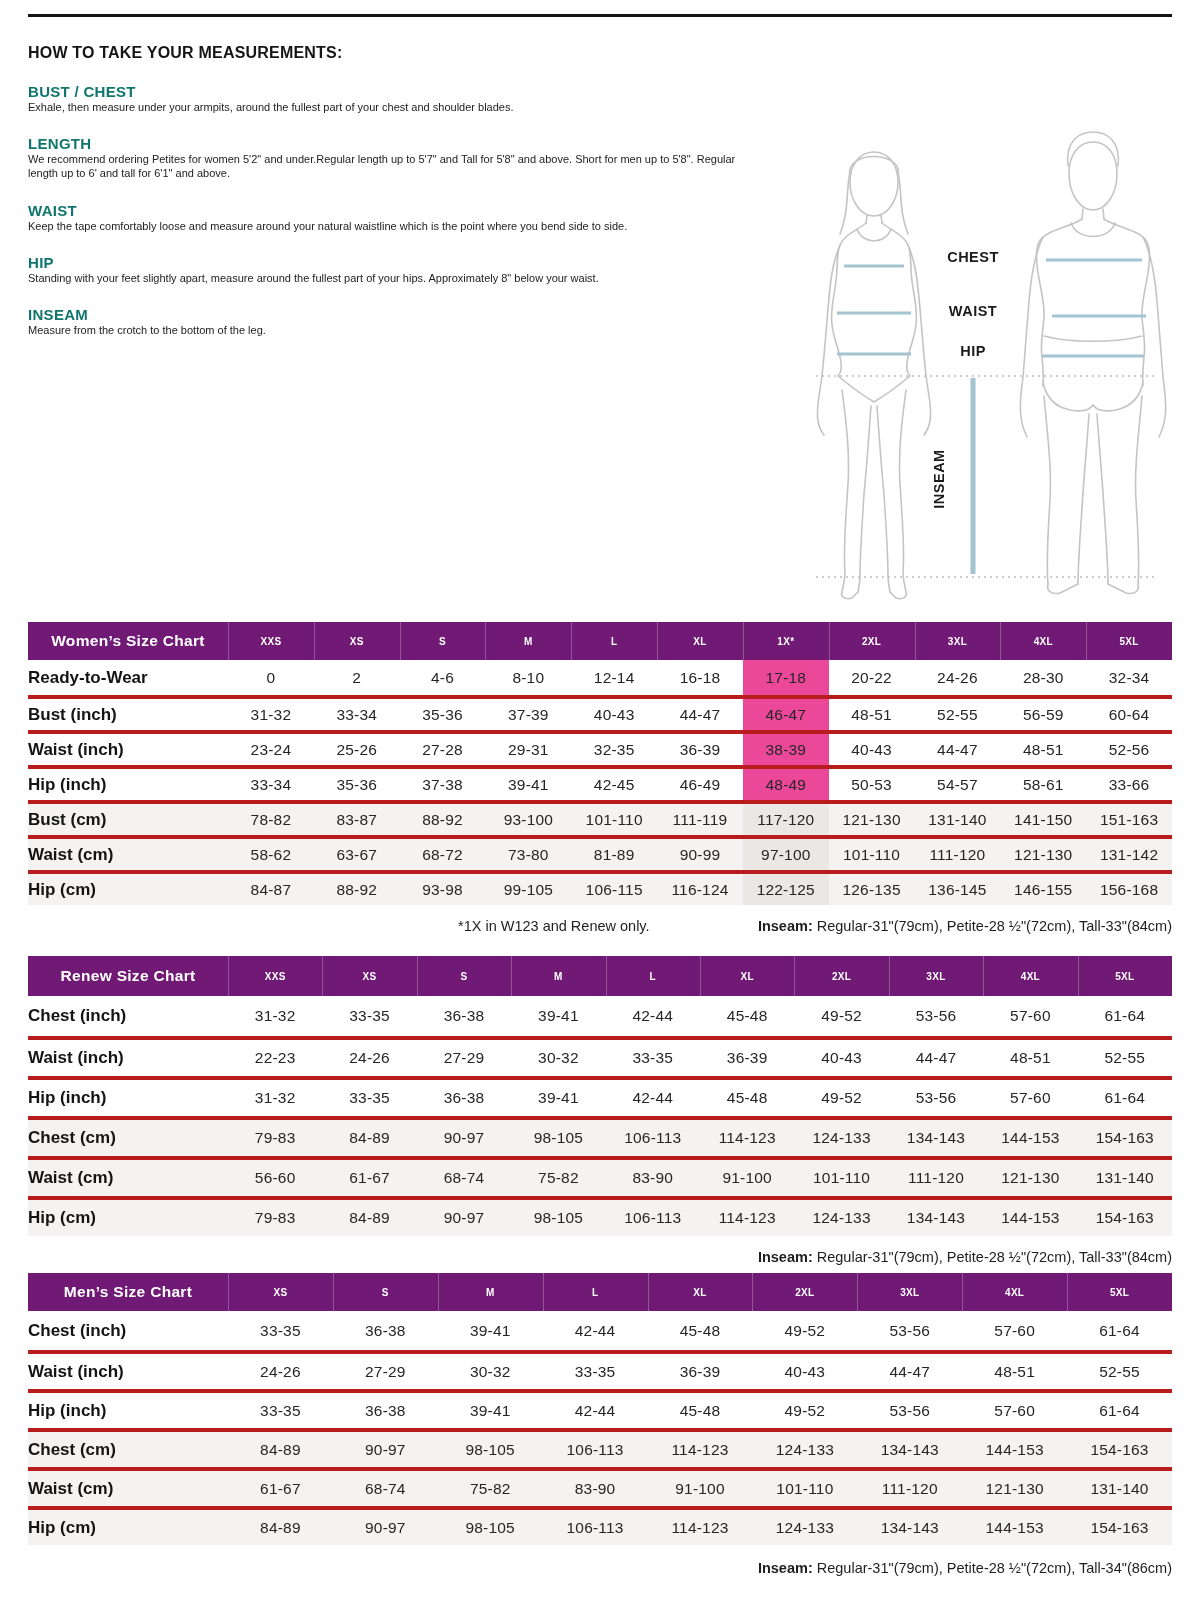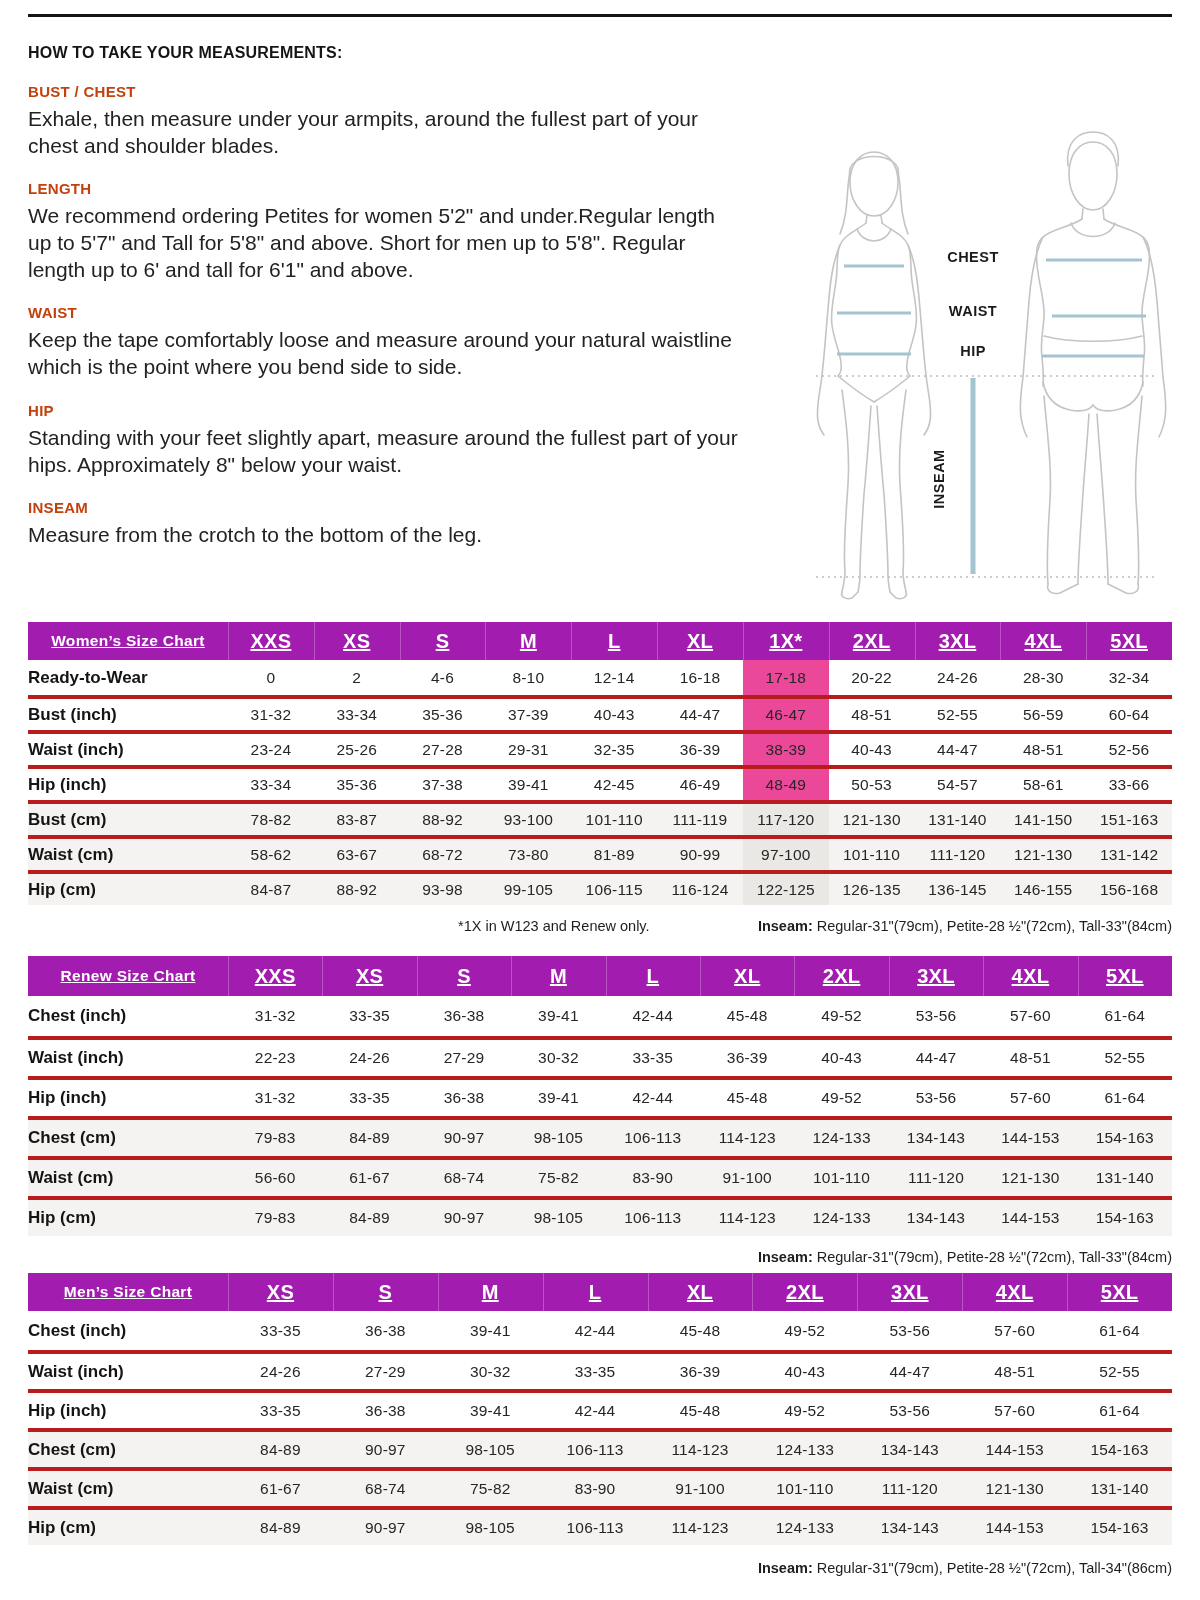--- a/index.html
+++ b/index.html
@@ -16,37 +16,37 @@
     margin: 24px 0 0 2px;
     font-size: 47px;
     font-weight: bold;
     letter-spacing: -1px;
     color: #111;
   }
   .title-rule { border: none; border-top: 3px solid #141414; margin-top: 14px; }
 
   .instructions { margin-top: 27px; width: 715px; }
   .instructions .main-head { font-size: 16px; font-weight: bold; letter-spacing: .2px; color: #151515; }
-  .meas-section .sec-label { margin-top: 21px; font-size: 15px; font-weight: bold; letter-spacing: .3px; color: #c2410c; }
-  .meas-section .sec-text { margin-top: 5px; font-size: 21px; line-height: 1.29; color: #222; }
+  .meas-section .sec-label { margin-top: 21px; font-size: 15px; font-weight: bold; letter-spacing: .3px; color: #0f766e; }
+  .meas-section .sec-text { font-size: 11px; line-height: 1.29; color: #222; }
 
   
   .diagram { position: absolute; left: 752px; top: 110px; width: 400px; height: 480px; }
   .diagram text { font-family: "Liberation Sans", "DejaVu Sans", sans-serif; font-weight: bold; font-size: 14.5px; letter-spacing: .5px; fill: #1b1b1b; }
 
   
   .size-table { width: 1144px; }
   .tbl-women { margin-top: 30px; }
   .tbl-unisex { margin-top: 22px; }
   .tbl-men   { margin-top: 8px; }
 
   .t-row { display: grid; grid-template-columns: 200px repeat(var(--n), 1fr); align-items: center; }
-  .t-head { background: #a21caf; color: #fff; height: 38px; text-decoration: underline; }
+  .t-head { background: #701a75; color: #fff; height: 38px; }
   .tbl-unisex .t-head { height: 40px; }
-  .t-head .c { text-align: center; font-weight: bold; font-size: 20px; letter-spacing: .3px; }
+  .t-head .c { text-align: center; font-weight: bold; font-size: 10px; letter-spacing: .3px; }
   .t-head .c + .c { box-shadow: inset 1px 0 0 rgba(255,255,255,.25); height: 100%; display: flex; align-items: center; justify-content: center; }
   .t-head .c.first { font-size: 15.5px; }
 
   .t-body .t-row { height: 35px; font-size: 15.5px; color: #262626; }
   .tbl-unisex .t-body .t-row { height: 40px; }
   .tbl-men   .t-body .t-row { height: 39px; }
   .t-body .t-row:not(:first-child) { border-top: 4px solid #b91c1c; }
   .t-body .t-row.shaded { background: #f4f3f1; }
   .c.label { font-weight: bold; padding-right: 26px; font-size: 17px; color: #141414; }
   .c.val { text-align: center; letter-spacing: .2px; }

